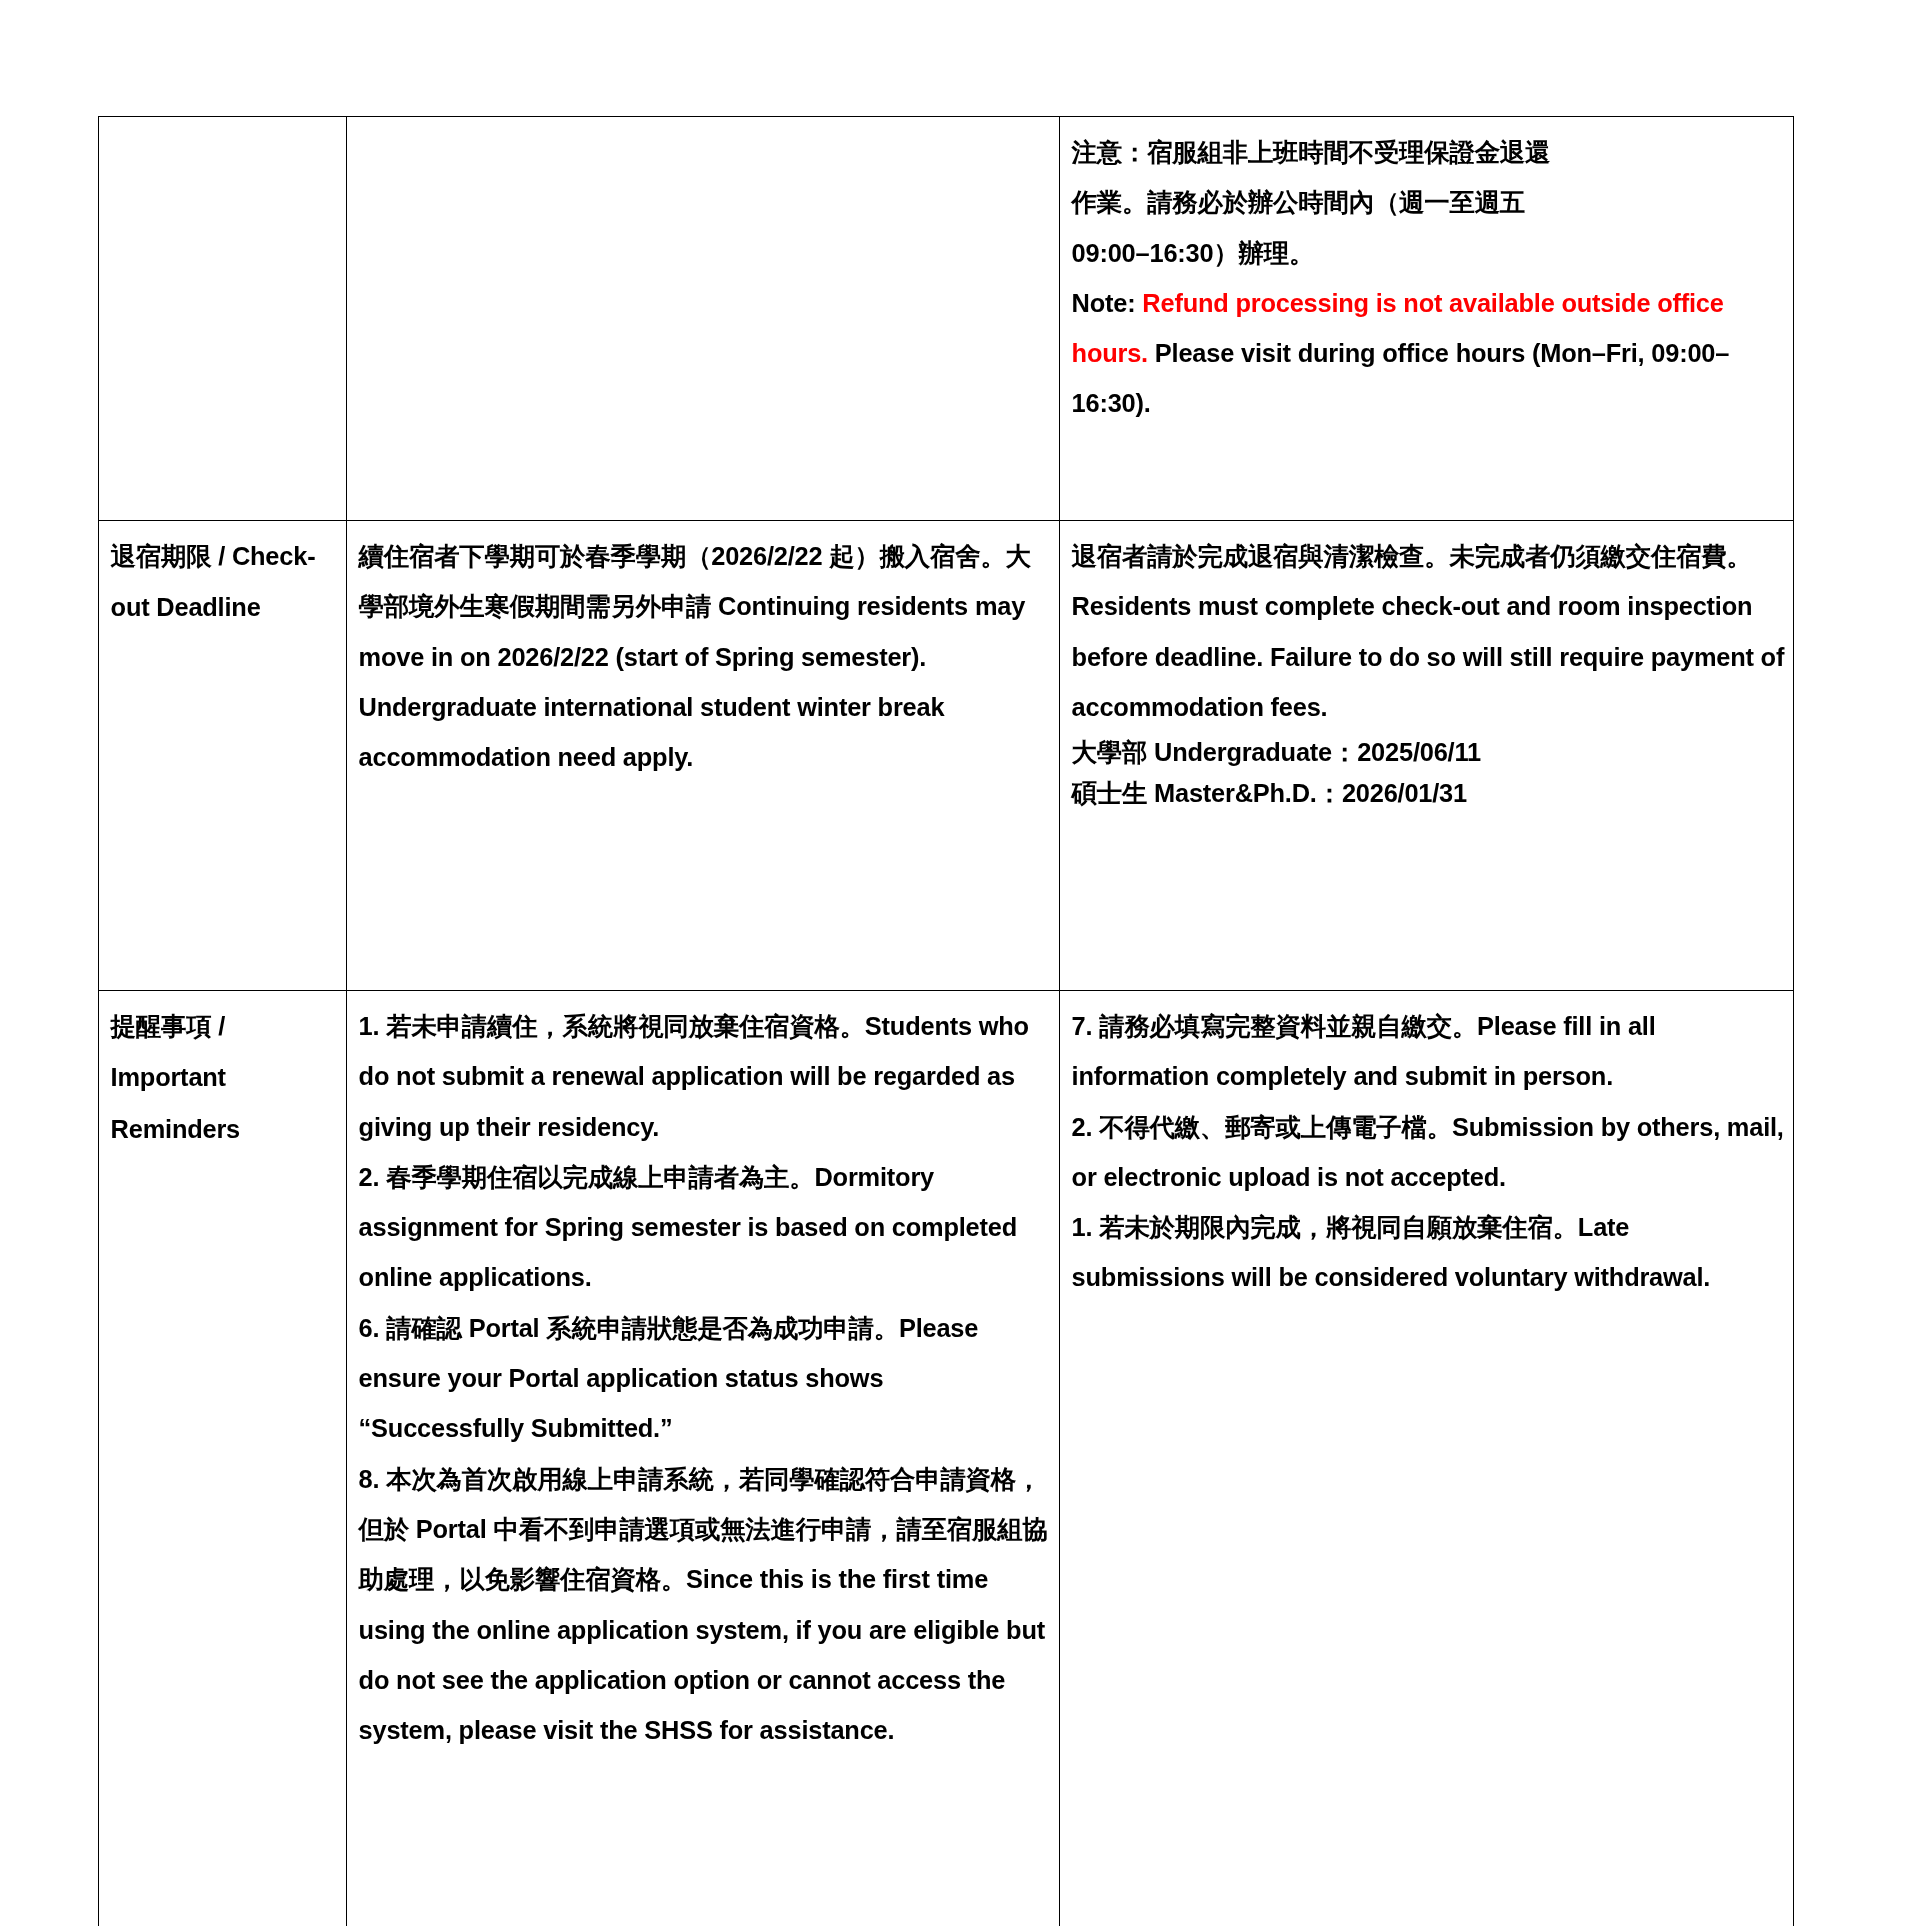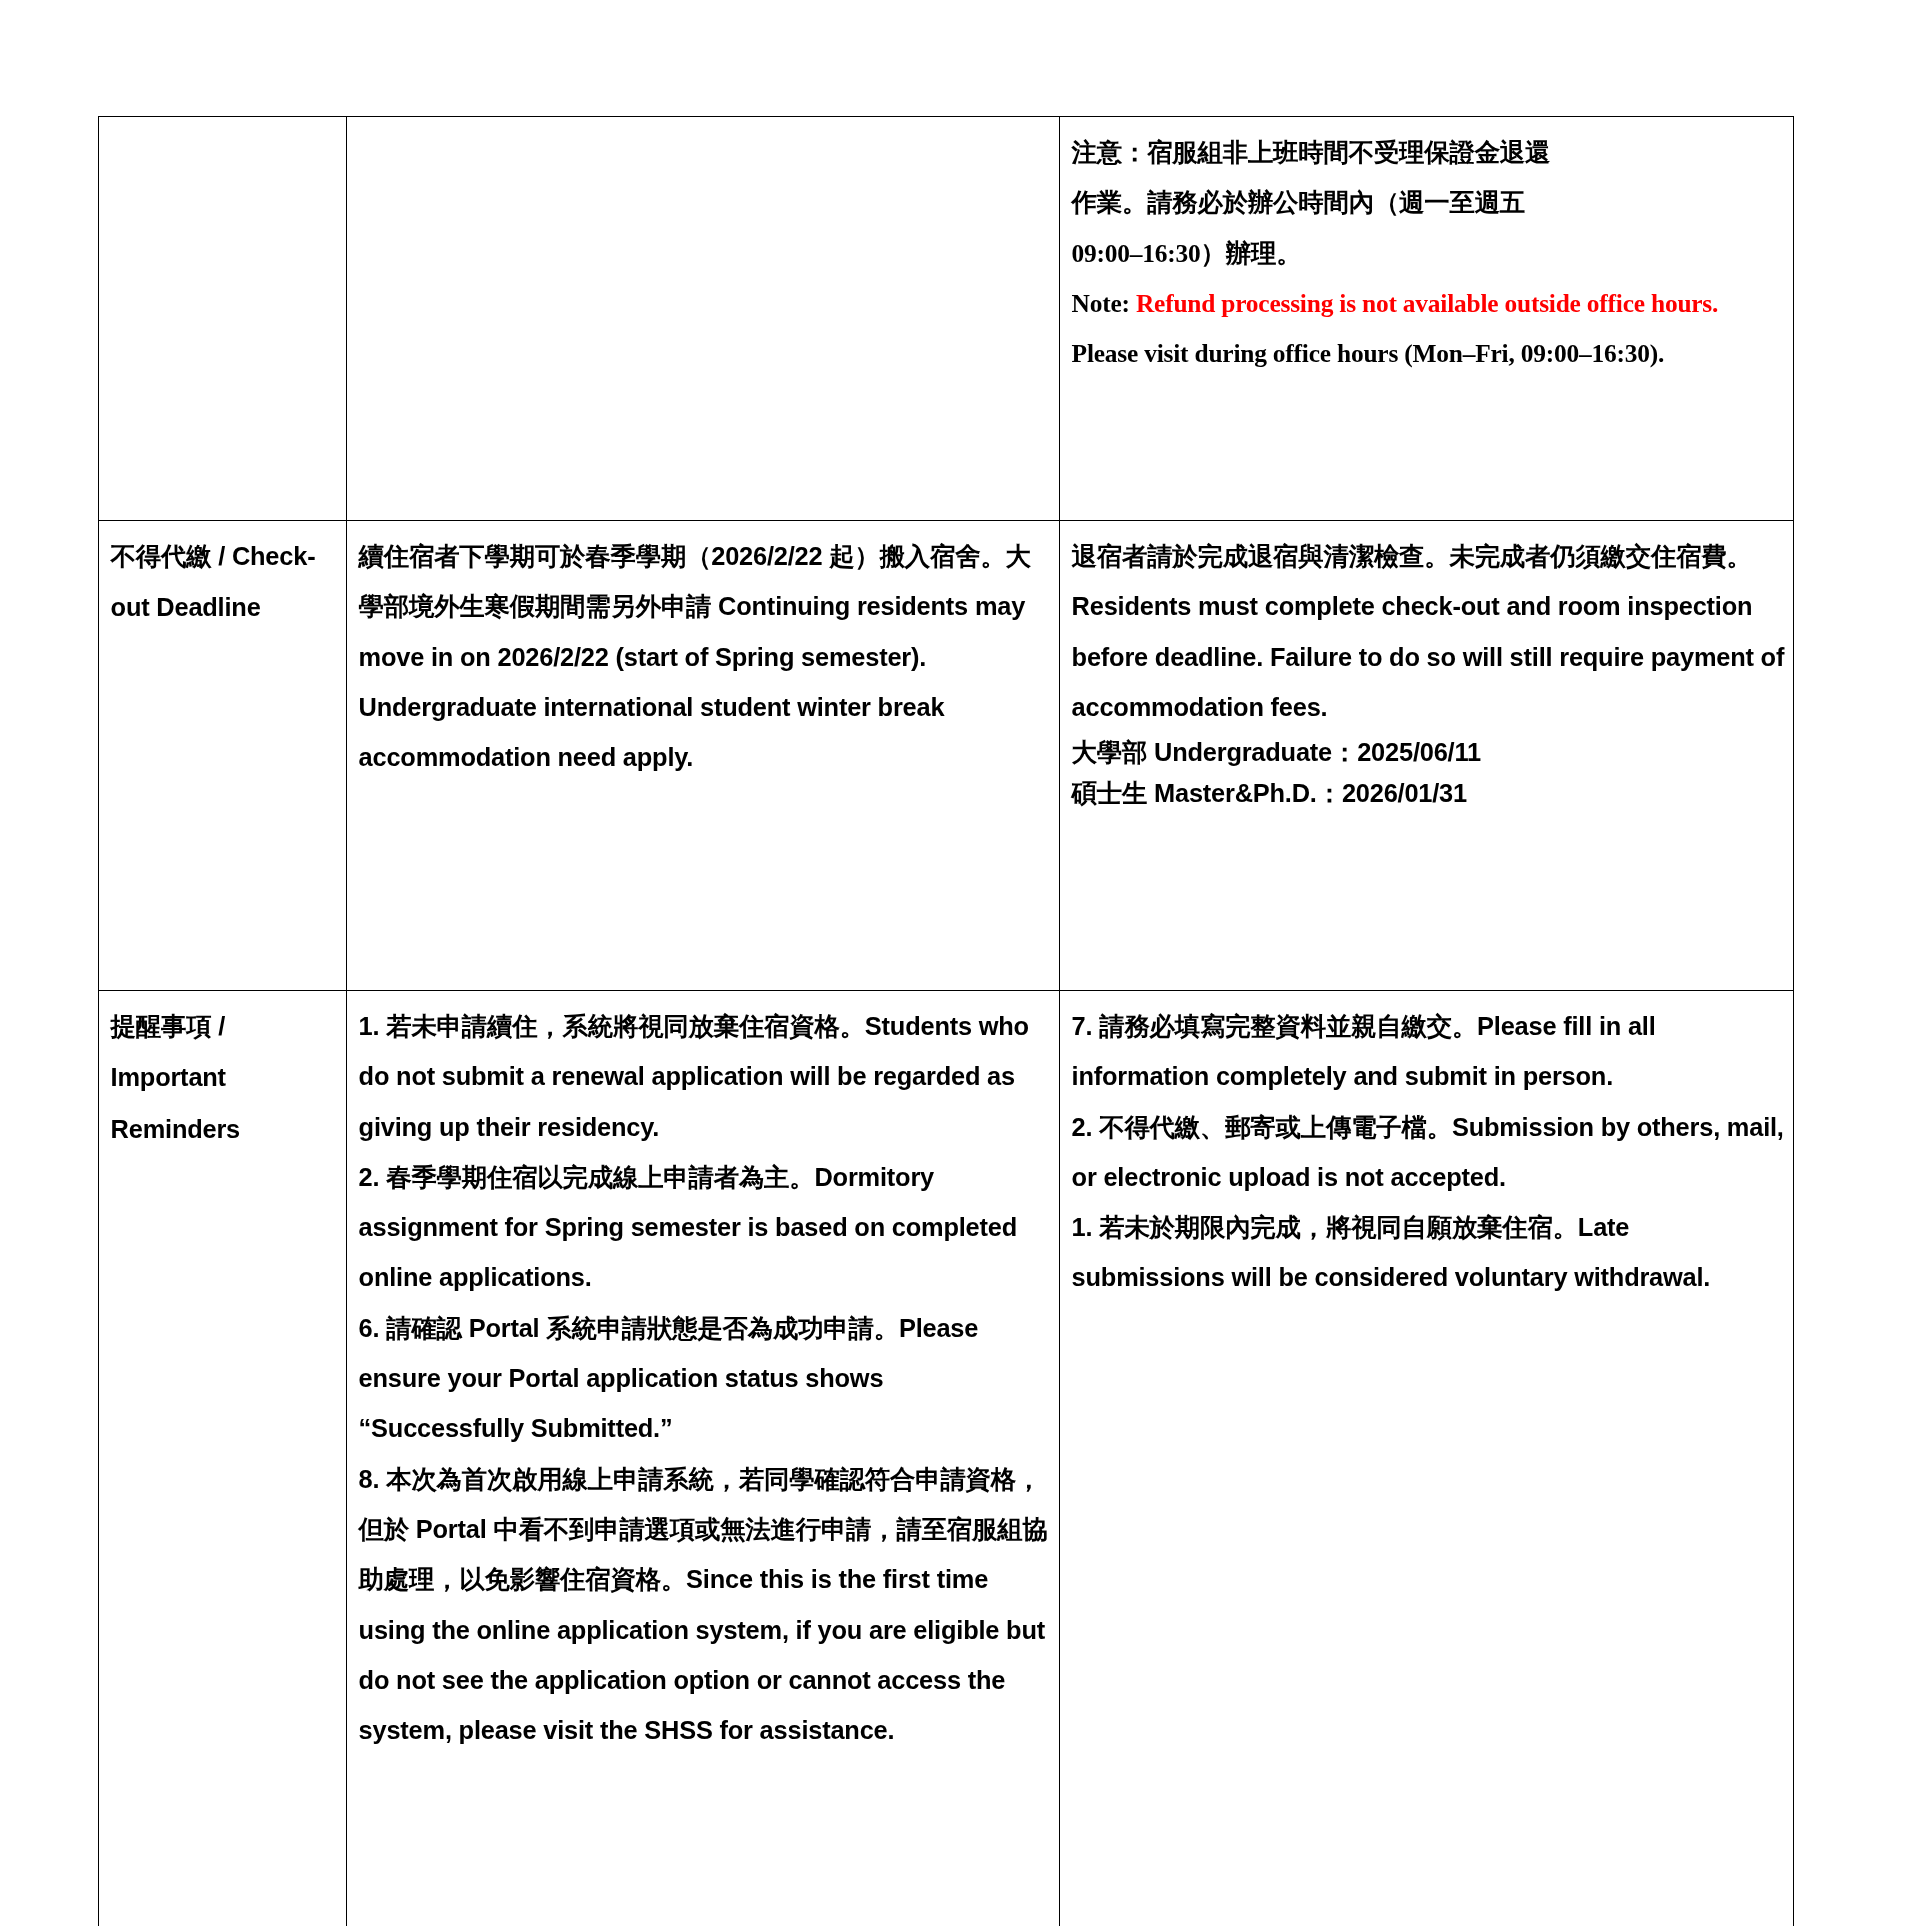--- a/index.html
+++ b/index.html
@@ -56,21 +56,21 @@
   .tight {
     line-height: 1.62;
   }
   .red {
     color: #ff0000;
   }
   .empty-cell {
     min-height: 15.4px;
   }
   
-  tr.row-note td   { height: 404px; font-family: Liberation Serif, serif; }
+  tr.row-note td   { height: 404px; }
   tr.row-deadline td { height: 470px; }
   tr.row-reminders td { height: 1419px; }
 </style>
 </head>
 <body>
 
 <div class="page">
 
   <table class="notice-table">
     <colgroup>
@@ -92,21 +92,21 @@
             <p>注意：宿服組非上班時間不受理保證金退還</p>
             <p>作業。請務必於辦公時間內（週一至週五</p>
             <p>09:00–16:30）辦理。</p>
             <p><span>Note: </span><span class="red">Refund processing is not available outside office hours.</span><span> Please visit during office hours (Mon–Fri, 09:00–16:30).</span></p>
           </div>
         </td>
       </tr>
 
       <tr class="row-deadline">
         <td>
-          <div class="cell-text label">不得代繳 / Check-out Deadline</div>
+          <div class="cell-text label">退宿期限 / Check-out Deadline</div>
         </td>
         <td>
           <div class="cell-text">續住宿者下學期可於春季學期（2026/2/22 起）搬入宿舍。大學部境外生寒假期間需另外申請 Continuing residents may move in on 2026/2/22 (start of Spring semester). Undergraduate international student winter break accommodation need apply.</div>
         </td>
         <td>
           <div class="cell-text">
             <p>退宿者請於完成退宿與清潔檢查。未完成者仍須繳交住宿費。Residents must complete check-out and room inspection before deadline. Failure to do so will still require payment of accommodation fees.</p>
             <p class="tight">大學部 Undergraduate：2025/06/11</p>
             <p class="tight">碩士生 Master&amp;Ph.D.：2026/01/31</p>
           </div>

